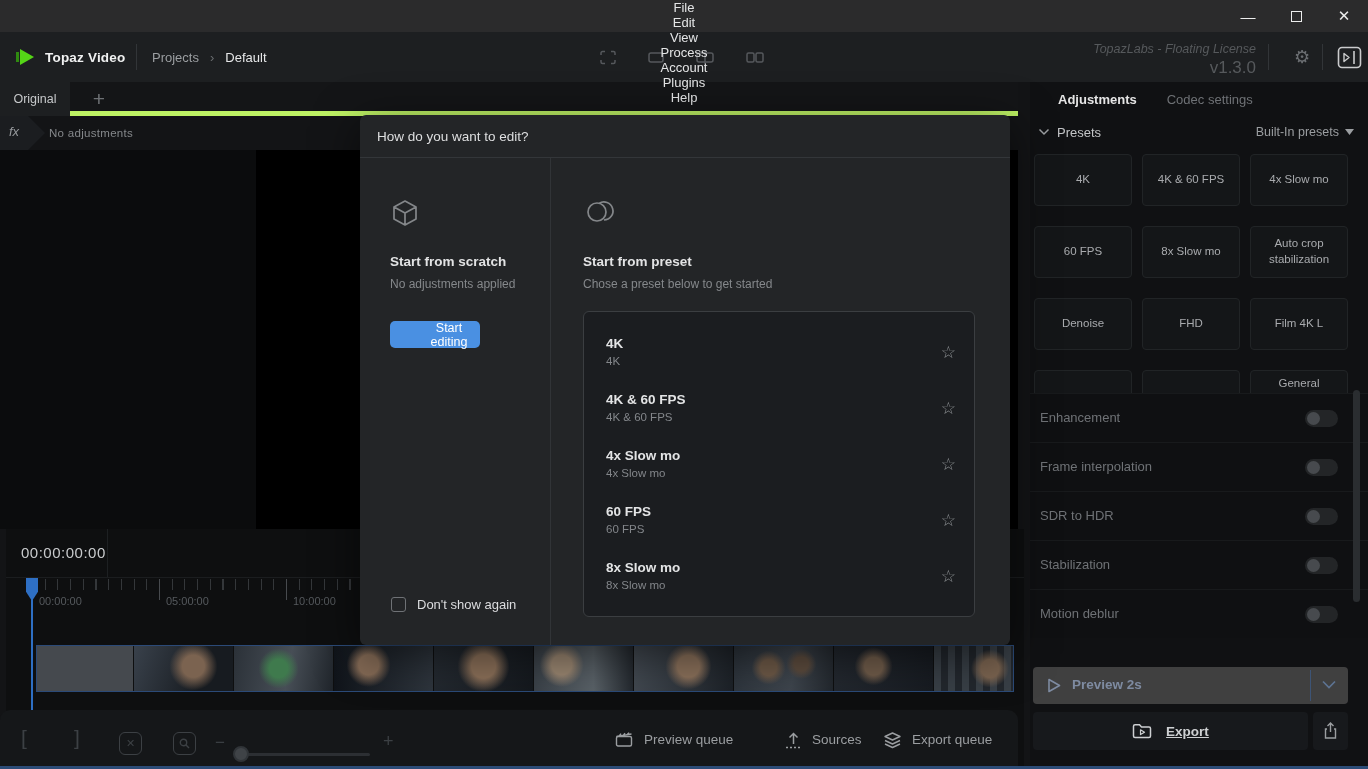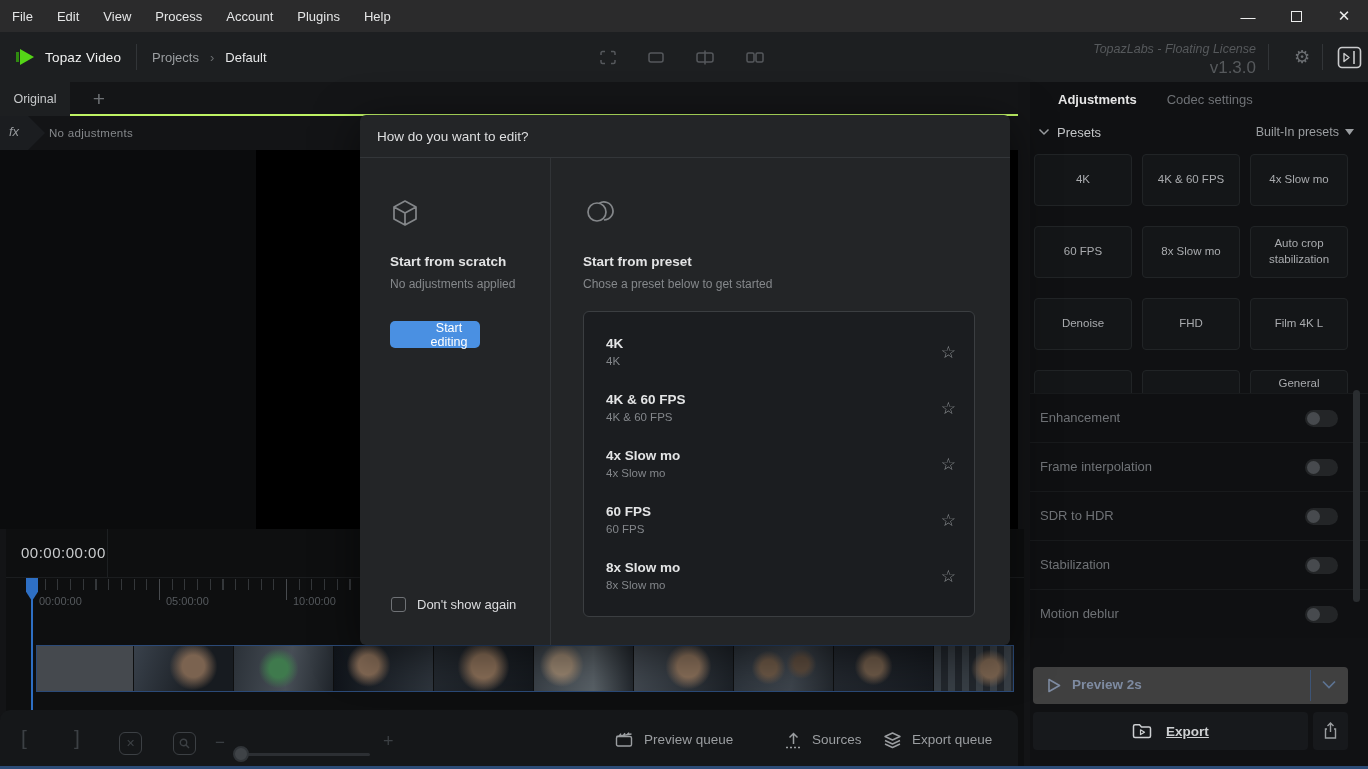--- a/index.html
+++ b/index.html
@@ -1,43 +1,43 @@
 <!DOCTYPE html>
 <html><head>
 <meta charset="utf-8">
 <style>
   * { margin:0; padding:0; box-sizing:border-box; }
   html,body { background:#000; }
   body { font-family:"Liberation Sans", sans-serif; }
   .app { position:relative; width:1368px; height:769px; background:#131416; overflow:hidden; }
 
   
-  .menubar { position:absolute; left:0; top:0; width:100%; height:32px; background:#2b2b2c; display:flex; align-items:center; z-index:5; }
+  .menubar { position:absolute; left:0; top:0; width:100%; height:32px; background:#2b2b2c; display:flex; align-items:center; z-index:5;flex-direction:column; }
   .menu-item { color:#e4e5e6; font-size:13px; padding:0 12px; height:32px; display:flex; align-items:center; cursor:default; }
   .win-controls { position:absolute; right:0; top:0; height:32px; display:flex; }
   .win-btn { width:48px; height:32px; display:flex; align-items:center; justify-content:center; color:#eceded; font-size:15px; }
   .maximize-glyph { width:11px; height:11px; border:1.5px solid #eceded; }
 
   
   .header { position:absolute; top:32px; left:0; width:100%; height:50px; background:#1d1f21; z-index:4; }
   .logo { position:absolute; left:14px; top:0; height:50px; display:flex; align-items:center; gap:9px; }
-  .logo-label { color:#f0f1f1; font-size:13.5px; font-weight:400; letter-spacing:.2px; }
+  .logo-label { color:#f0f1f1; font-size:13.5px; font-weight:700; letter-spacing:.2px; }
   .hdr-divider { position:absolute; top:12px; width:1px; height:26px; background:#323538; }
   .breadcrumb { position:absolute; left:152px; top:0; height:50px; display:flex; align-items:center; gap:11px; font-size:13px; }
   .crumb-root { color:#9b9ea1; } .crumb-sep { color:#6a6d70; font-size:13px; } .crumb-current { color:#e6e7e8; }
   .view-icons { position:absolute; left:598px; top:0; height:50px; display:flex; align-items:center; gap:28px; }
   .view-icons svg { display:block; }
   .license { position:absolute; right:112px; top:9px; text-align:right; line-height:1.3; }
   .license-1 { font-style:italic; font-size:12.5px; color:#56595c; }
   .license-2 { font-size:17px; color:#56595c; }
   .gear-btn { position:absolute; left:1282px; top:0; height:50px; width:40px; display:flex; align-items:center; justify-content:center; color:#6b6e72; font-size:18px; }
   .panel-toggle { position:absolute; left:1330px; top:0; height:50px; width:38px; display:flex; align-items:center; justify-content:center; }
 
   
-  .tabbar { position:absolute; top:82px; left:0; width:1018px; height:34px; background:#141517; border-bottom:2px solid #bef264; }
+  .tabbar { position:absolute; top:82px; left:0; width:1018px; height:34px; background:#141517; border-bottom:5px solid #bef264; }
   .tab-original { position:absolute; left:0; top:0; width:70px; height:34px; background:#1d1f21; color:#c6c8ca; font-size:12.5px; display:flex; align-items:center; justify-content:center; }
   .tab-plus { position:absolute; left:84px; top:0; height:34px; width:30px; display:flex; align-items:center; justify-content:center; color:#6d7074; font-size:21px; font-weight:300; }
 
   
   .fx-strip { position:absolute; top:116px; left:0; width:1018px; height:34px; background:#131416; }
   .fx-tag { position:absolute; left:0; top:0; width:46px; height:34px; background:#1b1d20; clip-path:polygon(0 0, 28px 0, 45px 17px, 28px 34px, 0 34px); }
   .fx-glyph { position:absolute; left:9px; top:8px; font-style:italic; color:#96999c; font-size:13px; }
   .fx-label { position:absolute; left:49px; top:0; height:34px; display:flex; align-items:center; color:#85888b; font-size:11.5px; letter-spacing:.3px; }
 
   

